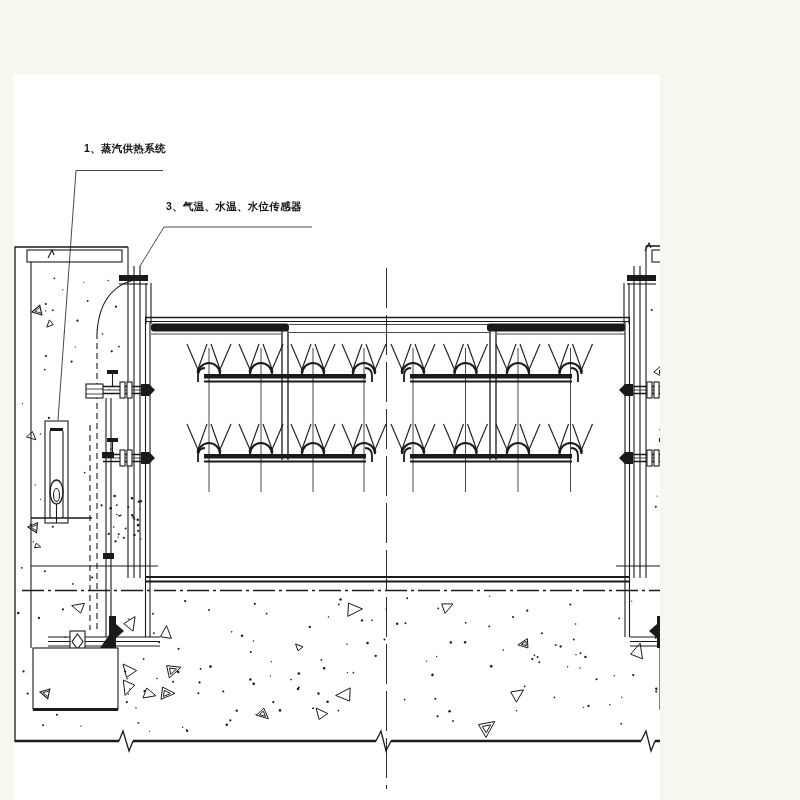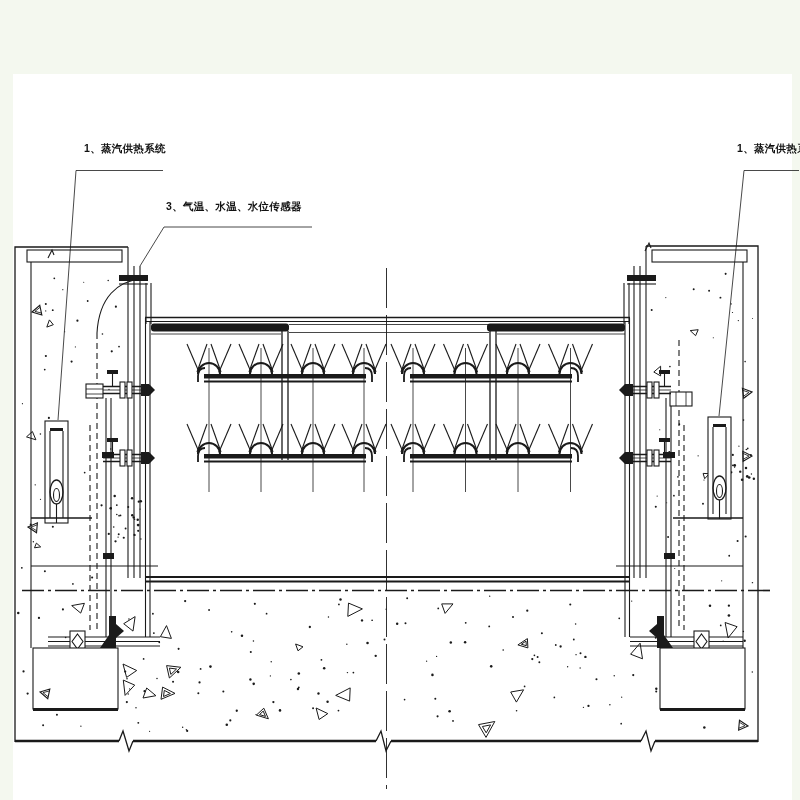--- a/index.html
+++ b/index.html
@@ -1,16 +1,16 @@
 <!DOCTYPE html>
 <html><head>
 <meta charset="utf-8">
 <style>
   html,body{margin:0;padding:0;background:#f4f8ef;}
-  .stage{width:800px;height:800px;position:relative;overflow:hidden;}
+  .stage{width:660px;height:800px;position:relative;overflow:hidden;}
   svg{display:block;}
   .ln{stroke:#1a1a1a;fill:none;stroke-width:1.1;stroke-linecap:butt;}
   .w08{stroke-width:.8}.w13{stroke-width:1.3}.w16{stroke-width:1.6}.w18{stroke-width:1.8}
   .w2{stroke-width:2}.w22{stroke-width:2.2}.w26{stroke-width:2.6}.w3{stroke-width:3}
   .fl{fill:#1a1a1a;stroke:none;}
   .wh{fill:#ffffff;stroke:#1a1a1a;stroke-width:1.1;}
   .dash{stroke-dasharray:6 4;}
   .lbl{font:600 10.5px "Liberation Sans","DejaVu Sans",sans-serif;fill:#111;letter-spacing:.3px;}
 </style>
 </head>

